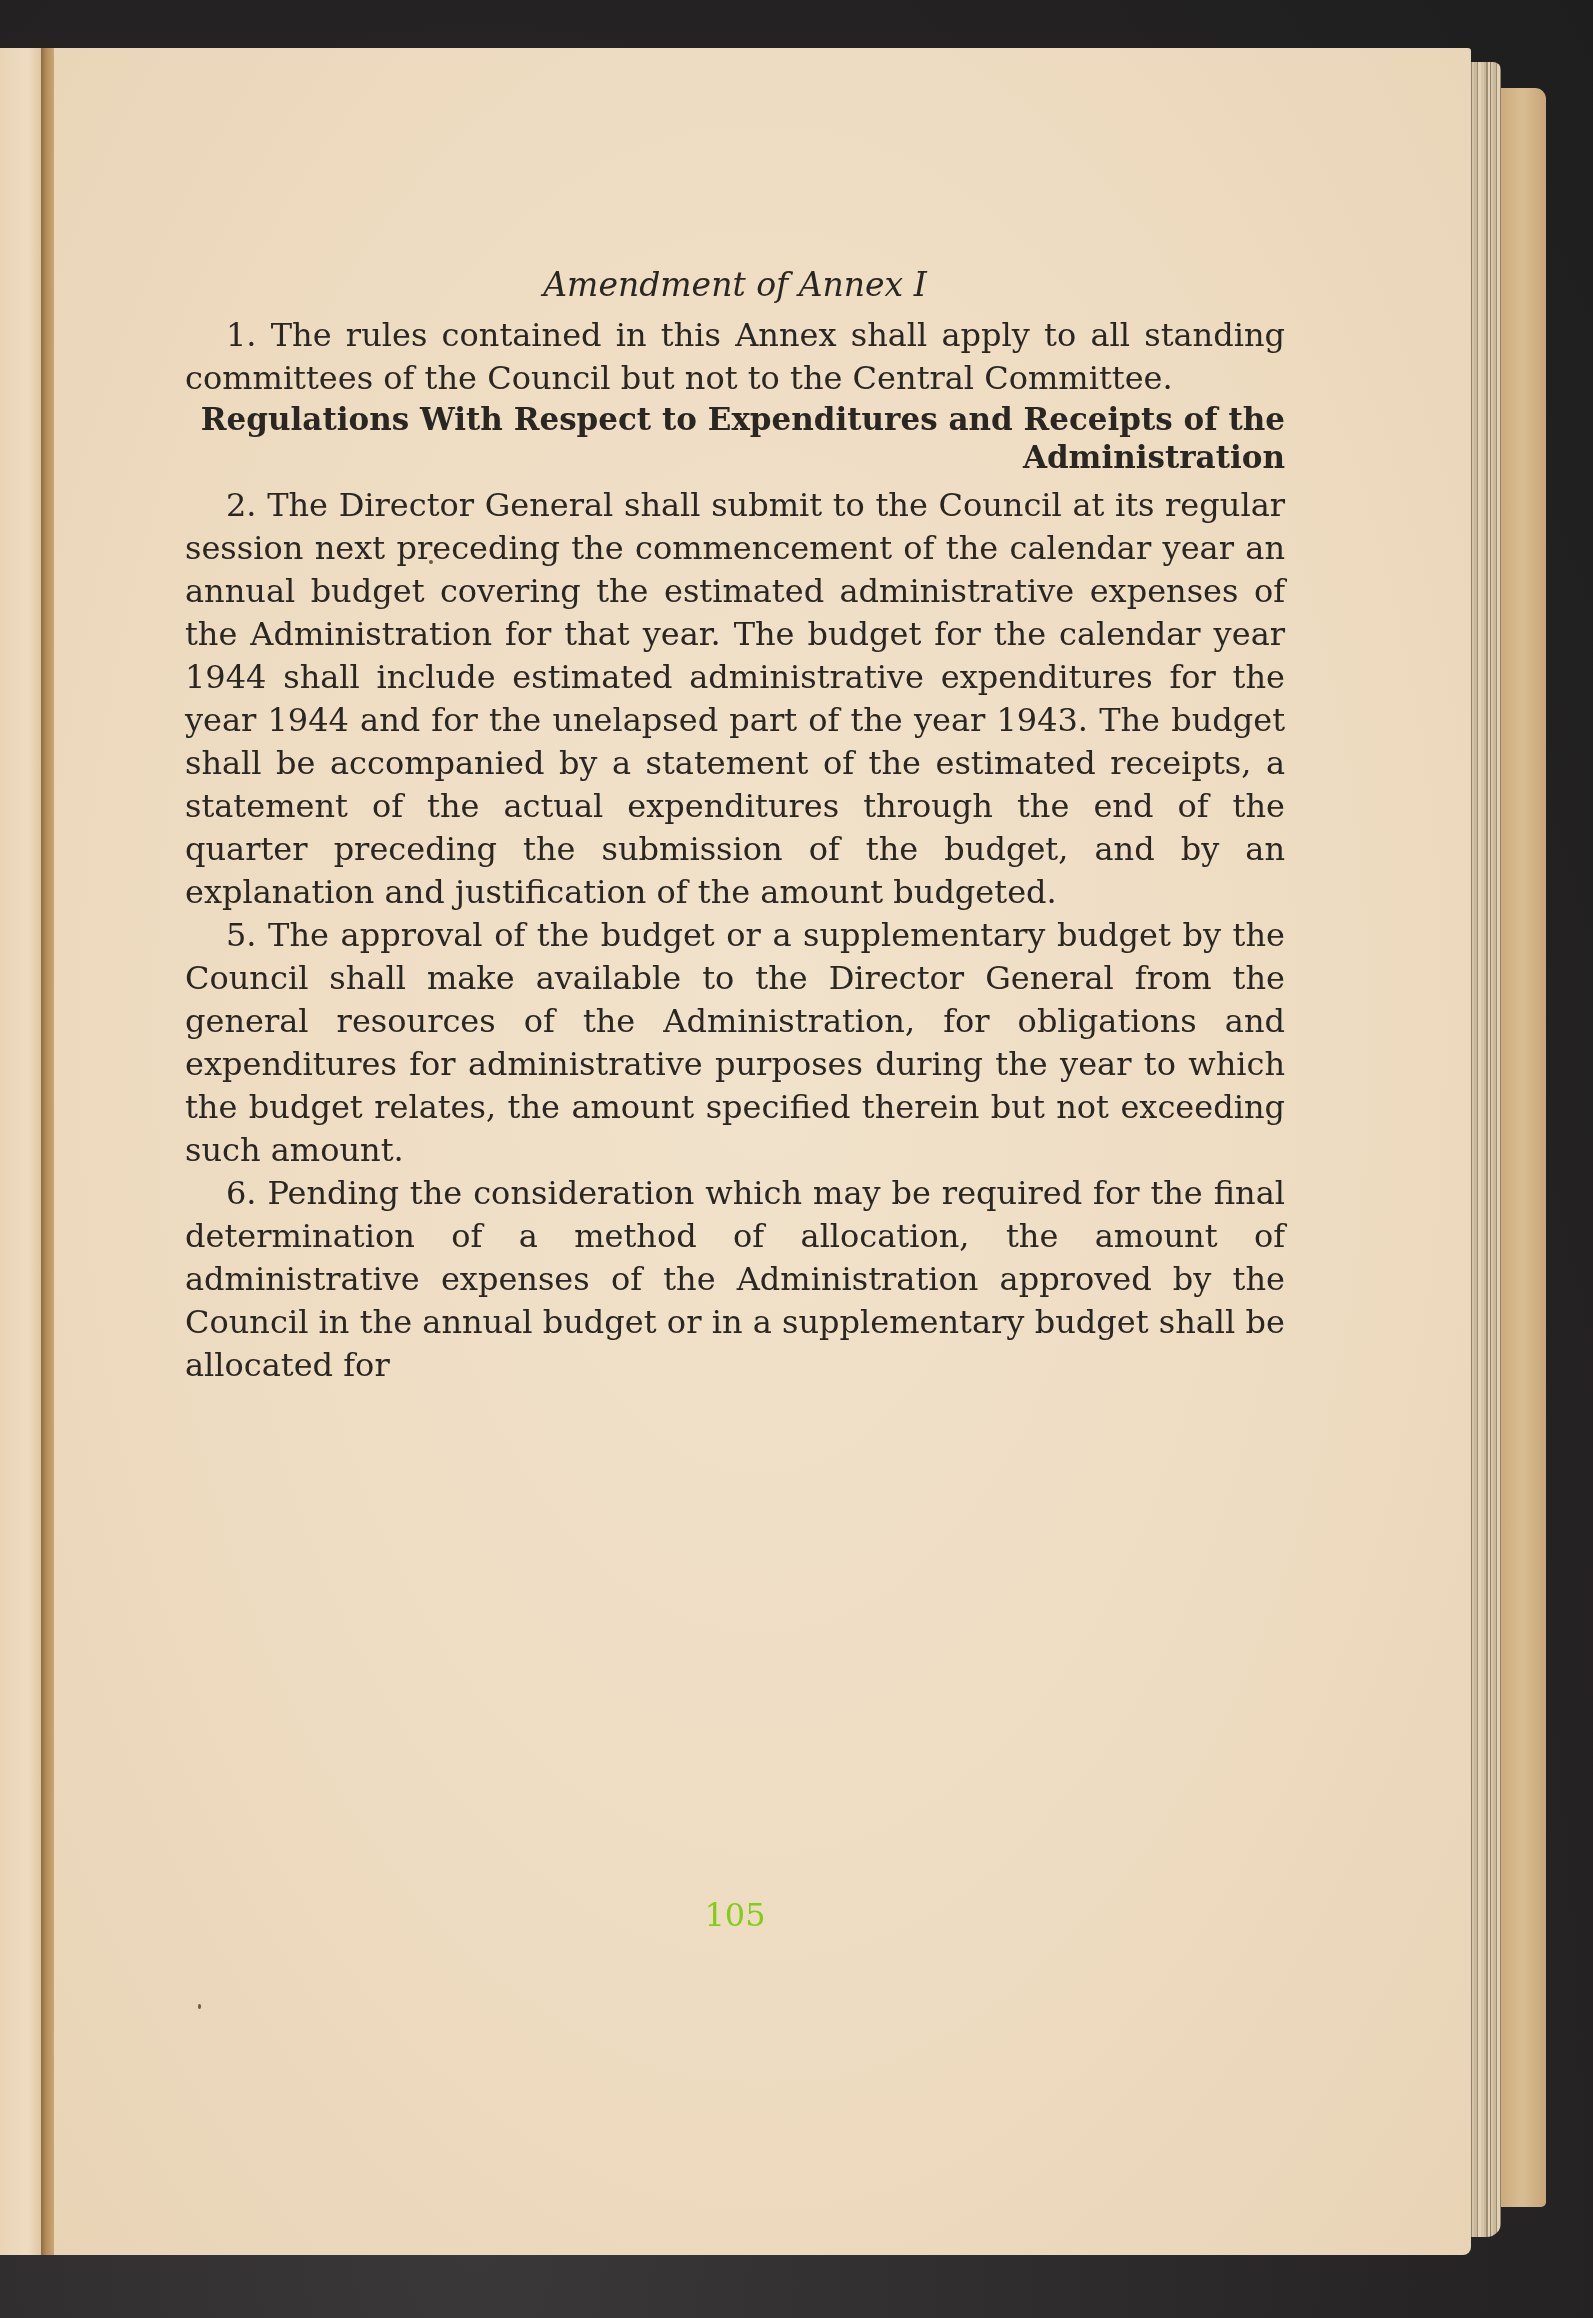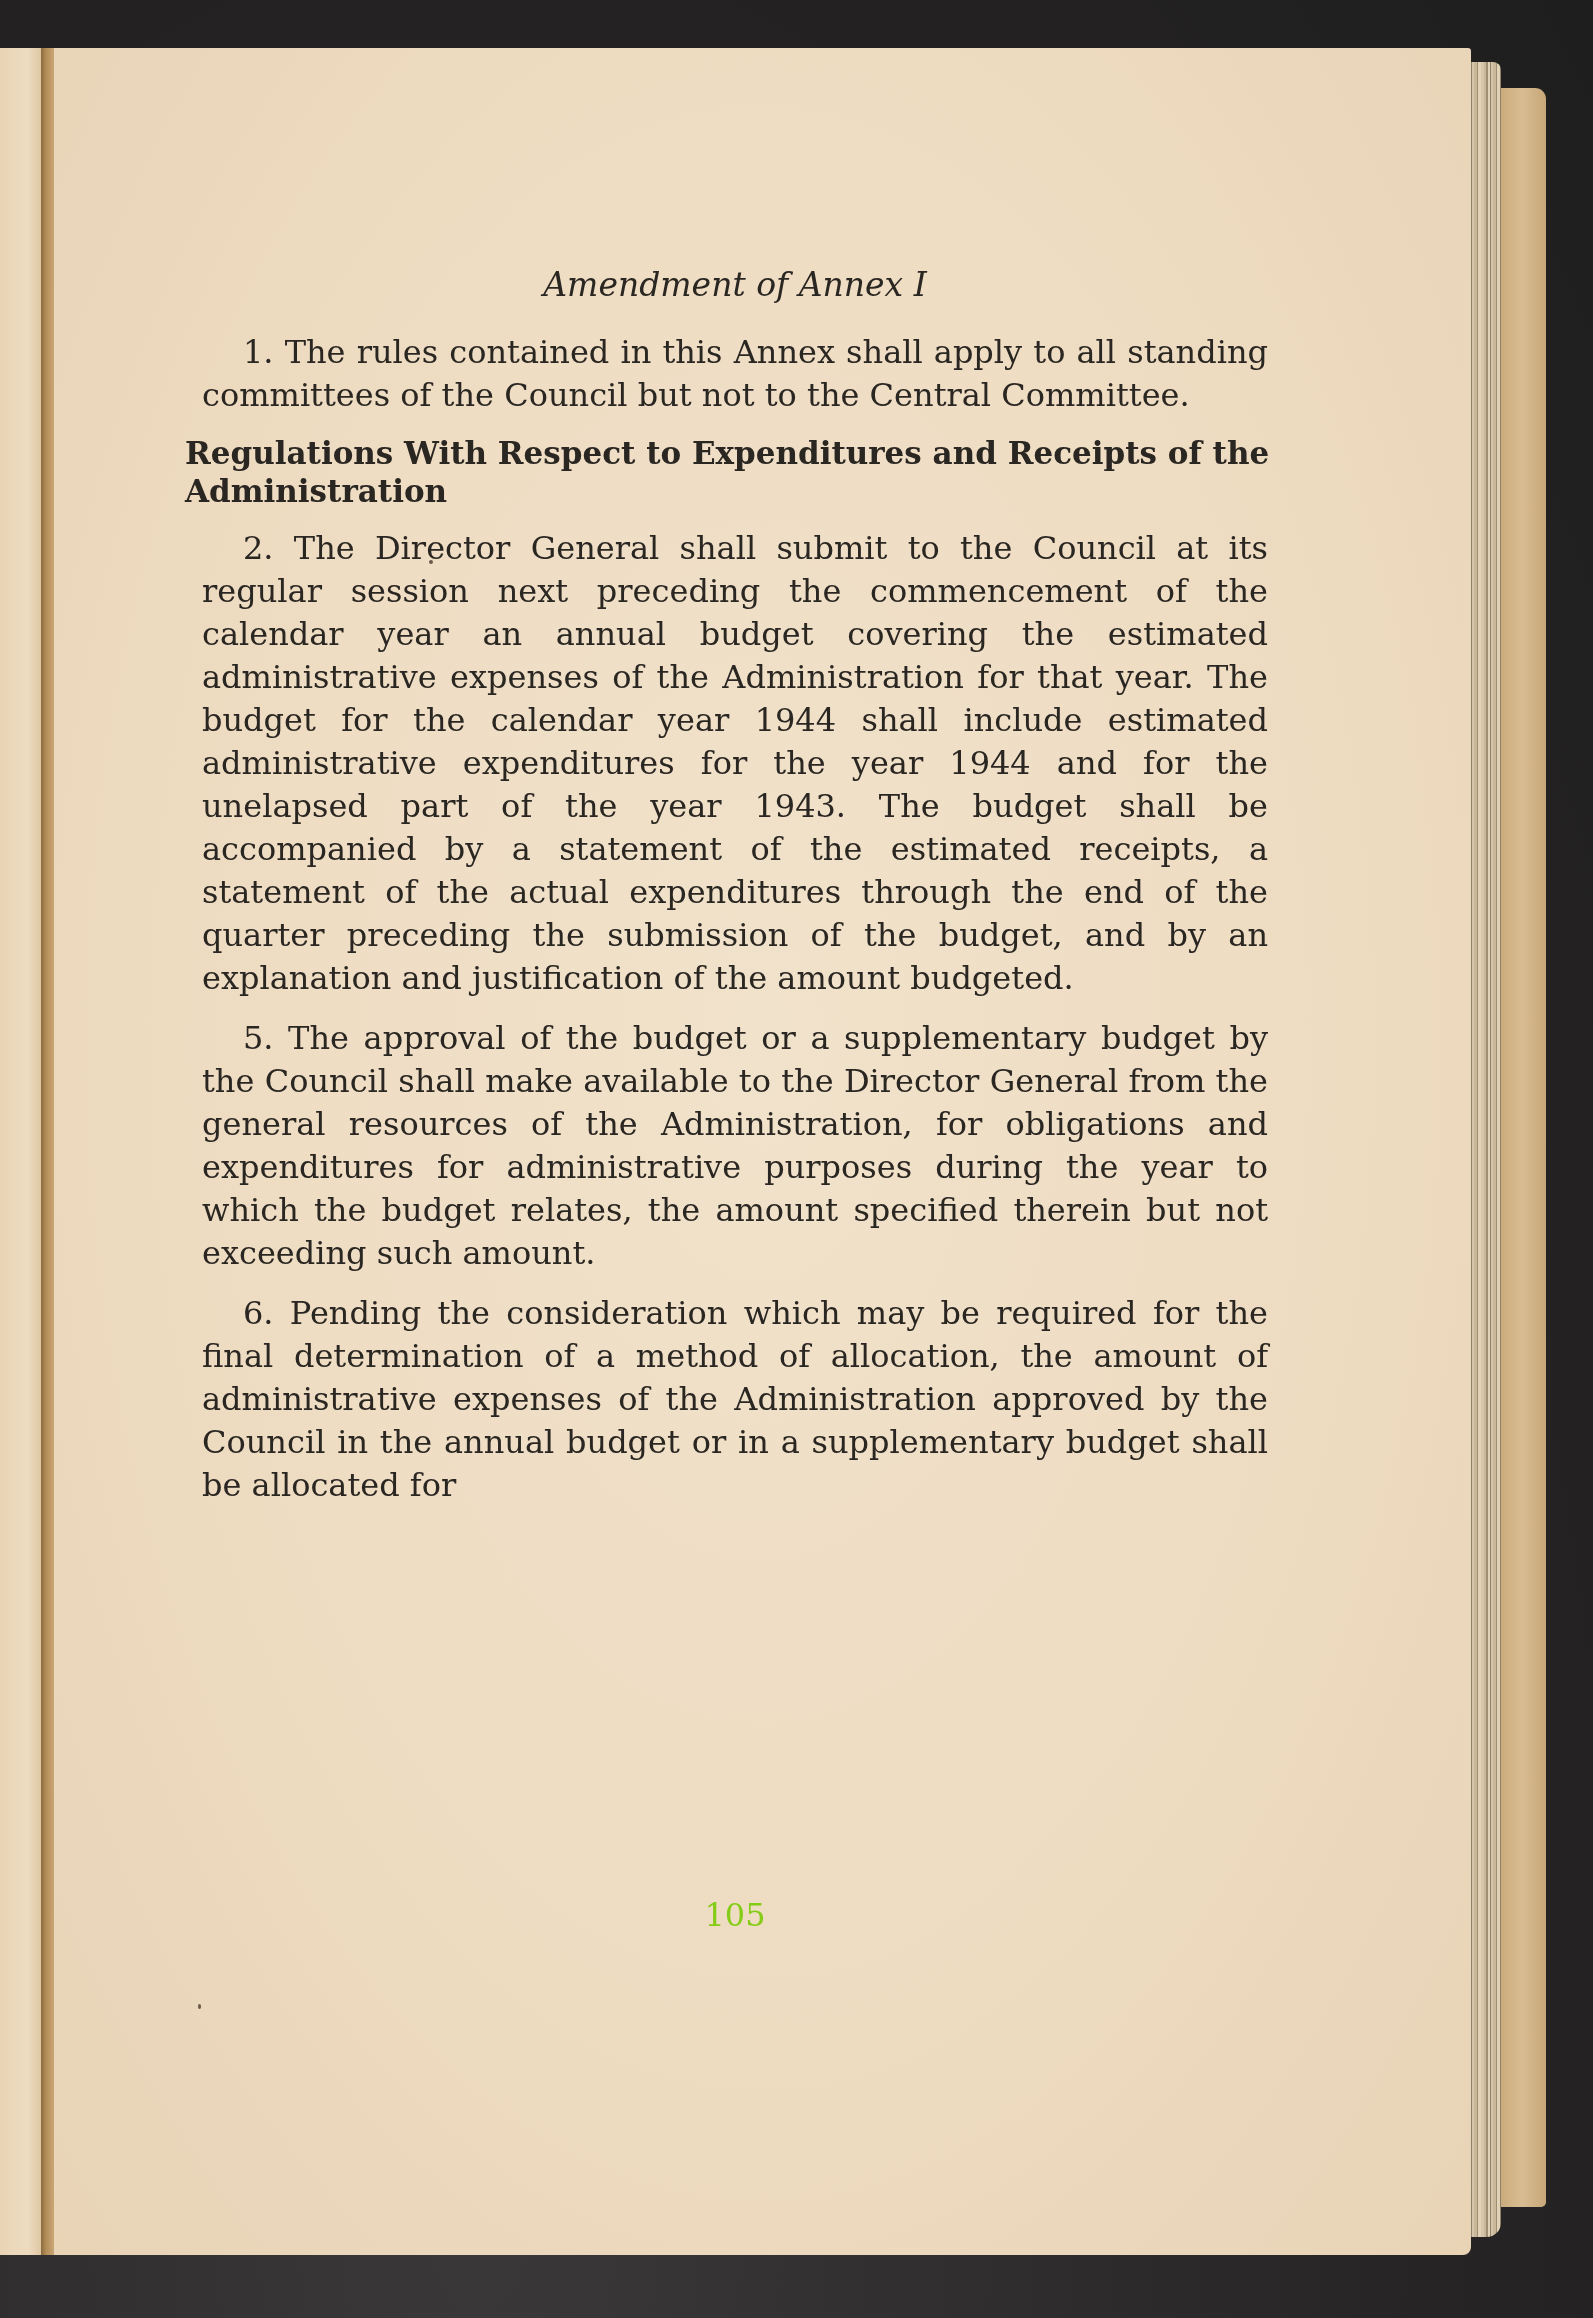--- a/index.html
+++ b/index.html
@@ -82,35 +82,35 @@
   }
   .article-subtitle {
     font-style: italic;
     font-size: 33px;
     height: 51px;
     margin-top: 48px;
   }
   .para {
     text-align: justify;
     text-indent: 41px;
-    margin: 17px;
+    margin: 0;
     hyphens: none;
   }
   .annex-heading {
     font-size: 33px;
     font-weight: bold;
     margin-top: 46px;
     height: 51px;
     letter-spacing: 0.4px;
   }
   .annex-title {
     font-weight: bold;
     font-size: 31px;
     line-height: 38px;
-    text-align: left;
+    text-align: right;
     margin-bottom: 8px;
   }
   .page-number {
     position: absolute;
     left: 185px;
     width: 1100px;
     top: 1896px;
     text-align: center;
     font-size: 32px;
     color: #84cc16;

